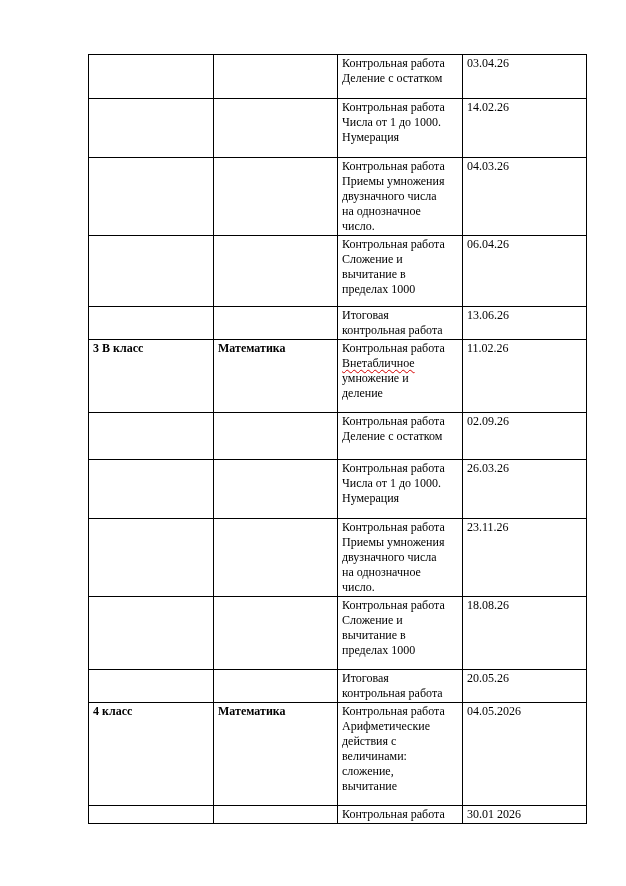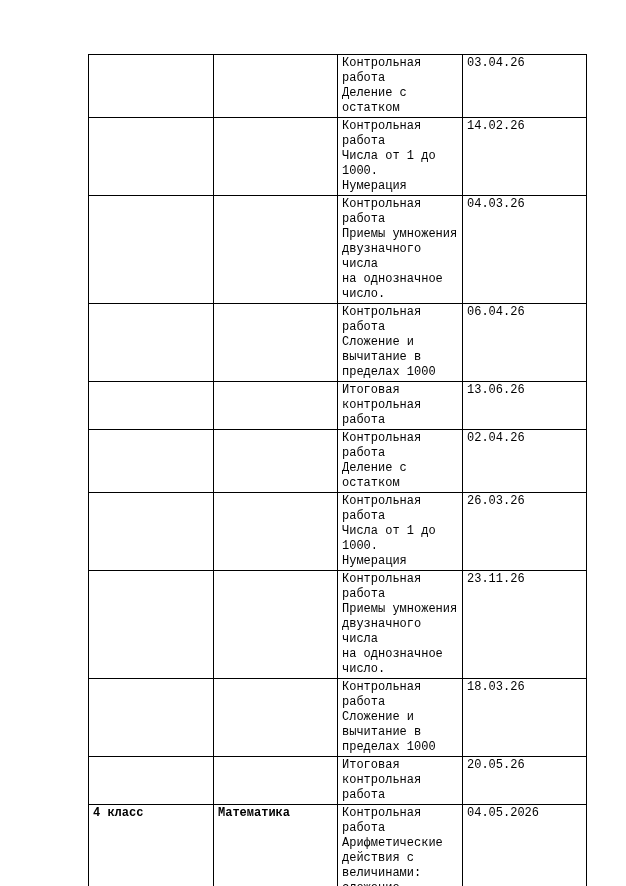--- a/index.html
+++ b/index.html
@@ -6,21 +6,21 @@
     margin: 0;
     padding: 0;
     background: #ffffff;
   }
   #page {
     position: relative;
     width: 626px;
     height: 886px;
     background: #ffffff;
     overflow: hidden;
-    font-family: Liberation Mono, monospace;
+    font-family: Liberation Serif, serif;
     color: #000000;
   }
   table.doc-table {
     position: absolute;
     left: 88px;
     top: 54px;
     width: 498px;
     border-collapse: collapse;
     table-layout: fixed;
   }
@@ -89,26 +89,35 @@
 пределах 1000</td>
         <td class="cell-date">06.04.26</td>
       </tr>
       <tr style="height:29px">
         <td class="cell-class"></td>
         <td class="cell-subject"></td>
         <td class="cell-work">Итоговая
 контрольная работа</td>
         <td class="cell-date">13.06.26</td>
       </tr>
+      <tr style="height:73px">
+        <td class="cell-class">3 В класс</td>
+        <td class="cell-subject">Математика</td>
+        <td class="cell-work"><span>Контрольная работа
+</span><span class="misspelled">Внетабличное</span><span>
+умножение и
+деление</span></td>
+        <td class="cell-date">11.02.26</td>
+      </tr>
       <tr style="height:47px">
         <td class="cell-class"></td>
         <td class="cell-subject"></td>
         <td class="cell-work">Контрольная работа
 Деление с остатком</td>
-        <td class="cell-date">02.04.26</td>
+        <td class="cell-date">02.09.26</td>
       </tr>
       <tr style="height:59px">
         <td class="cell-class"></td>
         <td class="cell-subject"></td>
         <td class="cell-work">Контрольная работа
 Числа от 1 до 1000.
 Нумерация</td>
         <td class="cell-date">26.03.26</td>
       </tr>
       <tr style="height:76px">
@@ -121,21 +130,21 @@
 число.</td>
         <td class="cell-date">23.11.26</td>
       </tr>
       <tr style="height:73px">
         <td class="cell-class"></td>
         <td class="cell-subject"></td>
         <td class="cell-work">Контрольная работа
 Сложение и
 вычитание в
 пределах 1000</td>
-        <td class="cell-date">18.03.26</td>
+        <td class="cell-date">18.08.26</td>
       </tr>
       <tr style="height:29px">
         <td class="cell-class"></td>
         <td class="cell-subject"></td>
         <td class="cell-work">Итоговая
 контрольная работа</td>
         <td class="cell-date">20.05.26</td>
       </tr>
       <tr style="height:103px">
         <td class="cell-class">4 класс</td>

